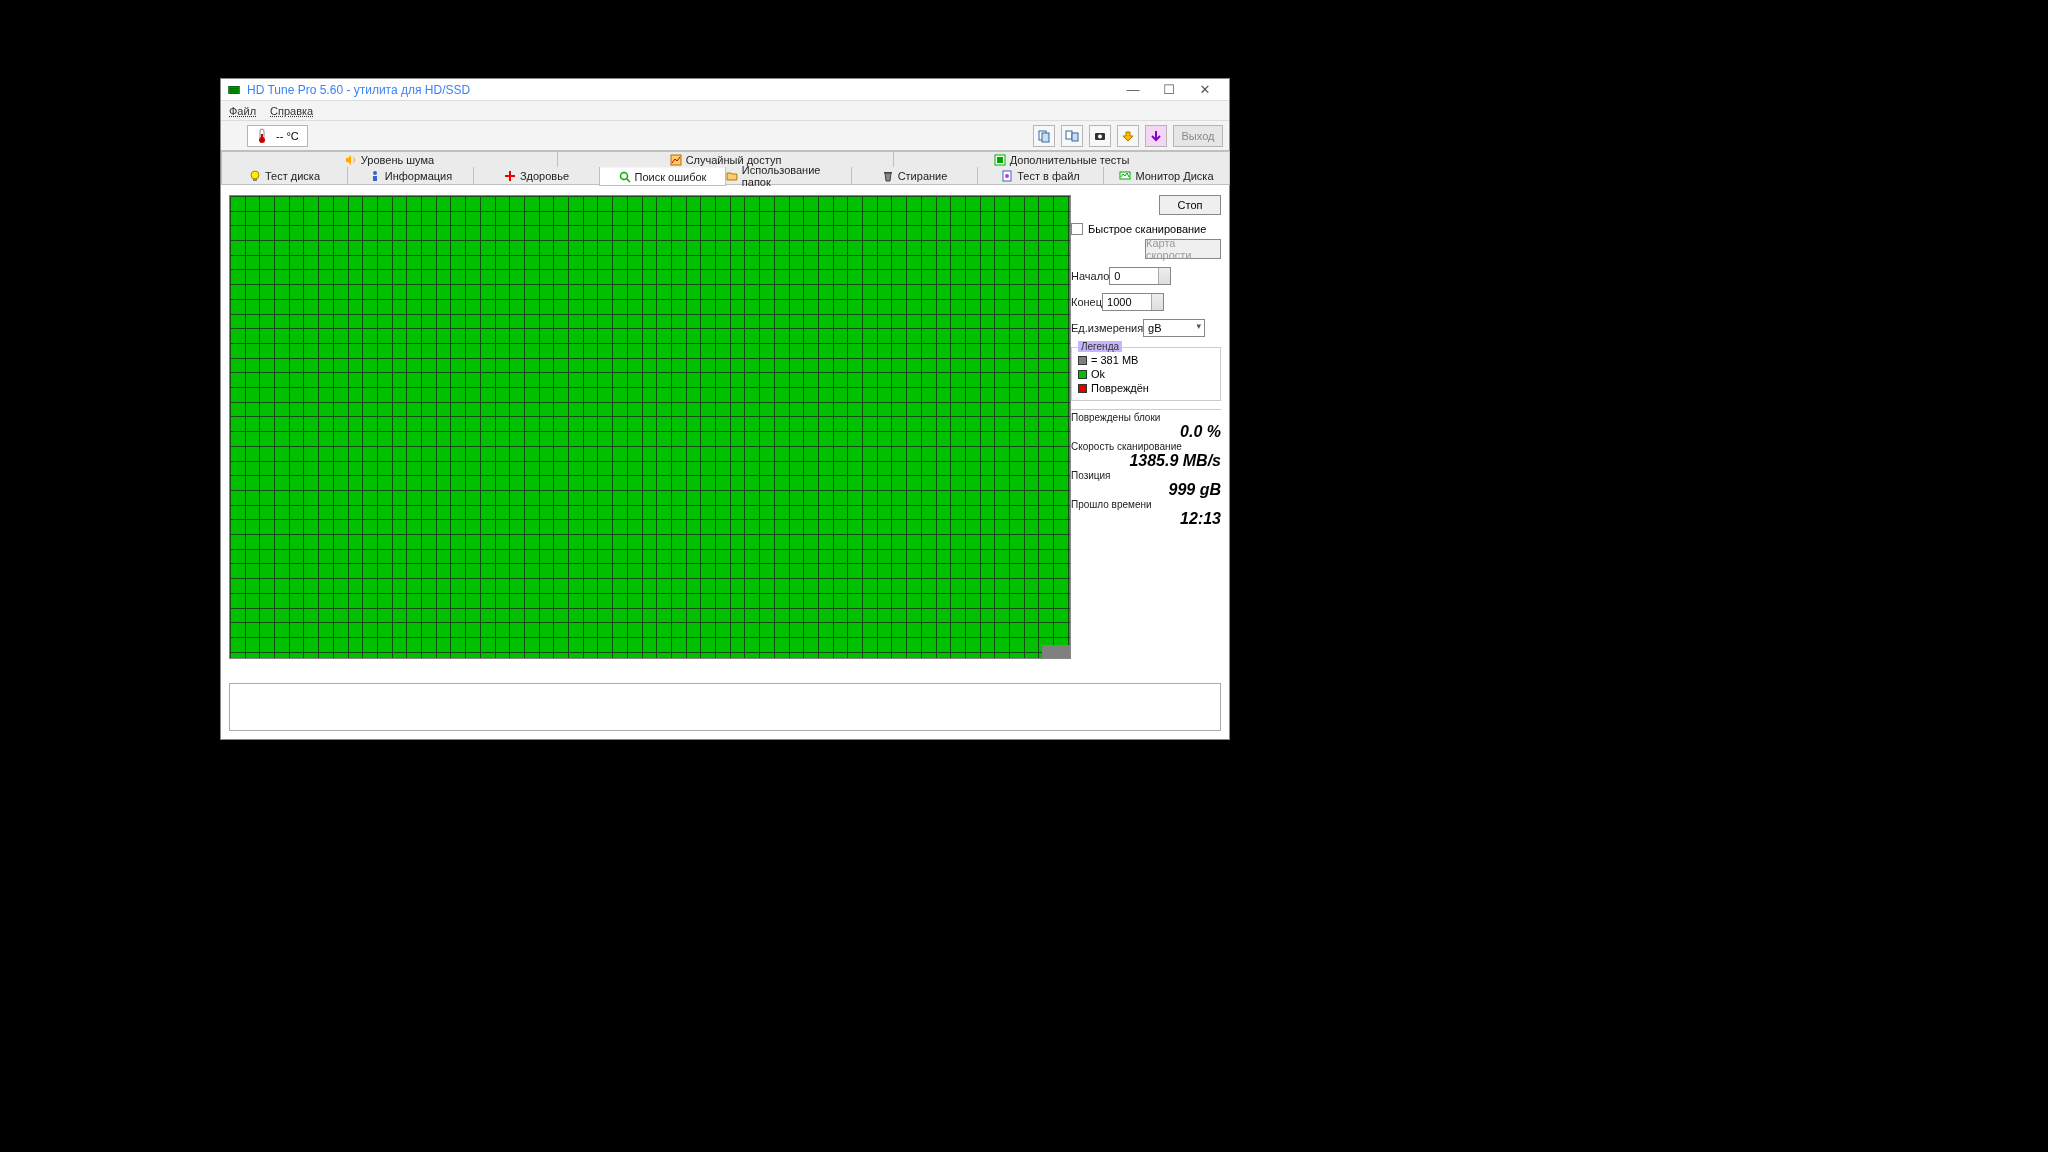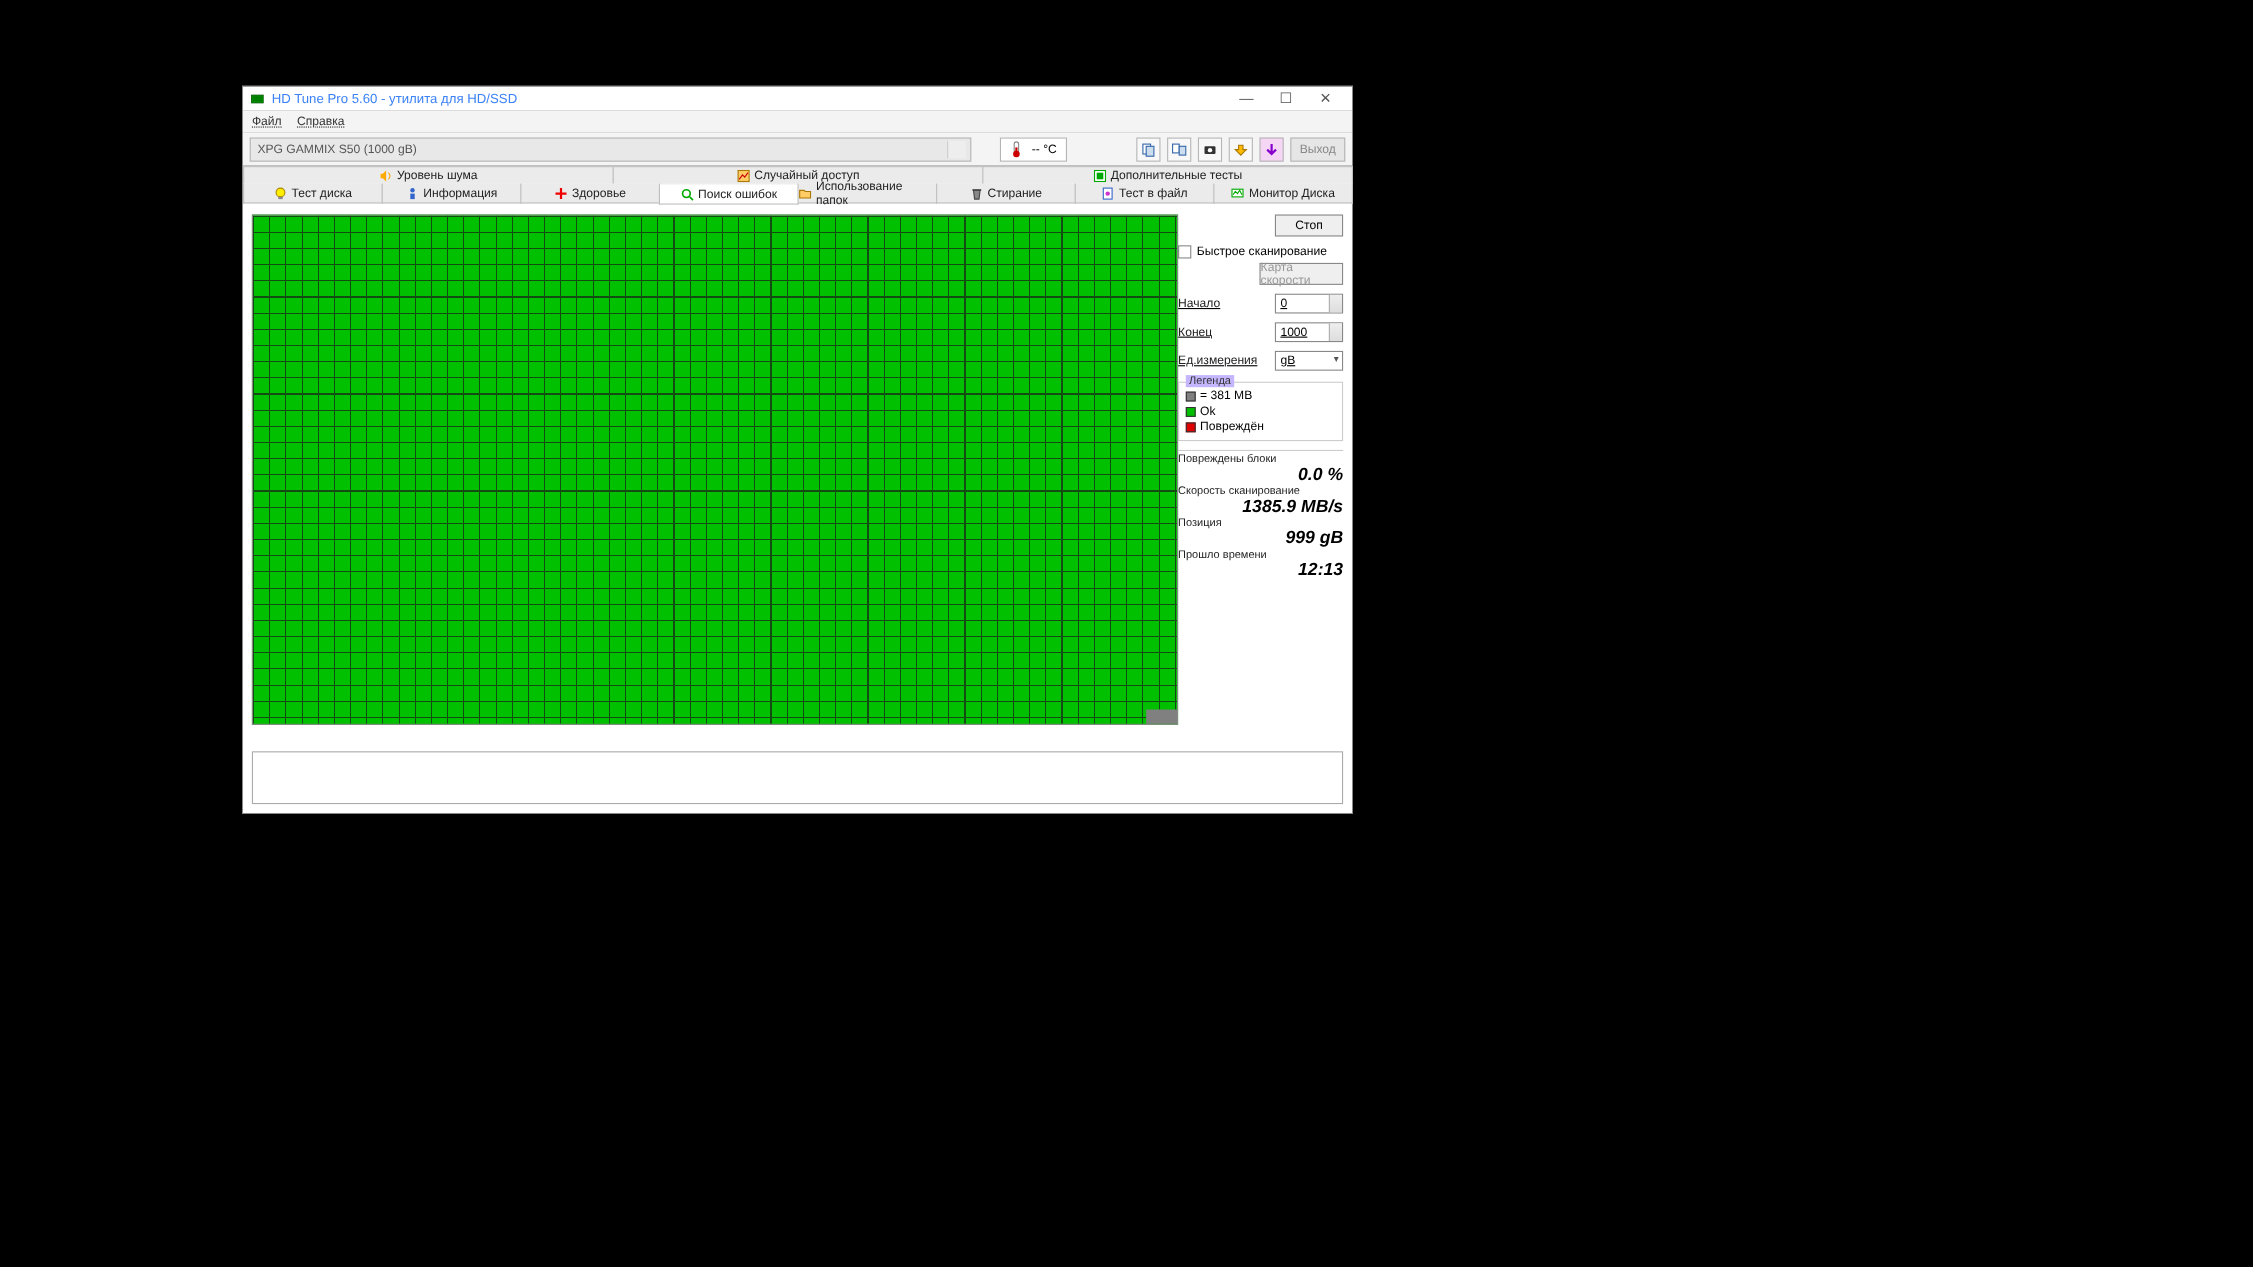--- a/index.html
+++ b/index.html
@@ -75,21 +75,21 @@
   }
   .sidepanel { width: 150px; display: flex; flex-direction: column; gap: 4px; }
   .btn {
     width: 62px; height: 20px; border: 1px solid #888; background: #efefef;
     display: flex; align-items: center; justify-content: center; align-self: flex-end;
   }
   .btn.wide { width: 76px; }
   .btn.disabled { color: #999; }
   .chk { display: flex; align-items: center; gap: 5px; margin-top: 4px; }
   .chk .box { width: 12px; height: 12px; border: 1px solid #888; background: #fff; }
-  .field { display: flex; align-items: center; justify-content: space-between; margin-top: 4px; text-decoration: underline; }
+  .field { display: flex; align-items: center; margin-top: 4px; }
   .field label { color: #222; }
   .numbox {
     width: 62px; height: 18px; border: 1px solid #888; display: flex; align-items: center;
     background: #fff; position: relative;
   }
   .numbox span { padding: 0 4px; }
   .numbox .spin { position: absolute; right: 0; top: 0; width: 12px; height: 100%; border-left: 1px solid #aaa;
     background: linear-gradient(#eee,#ddd); }
   .selbox {
     width: 62px; height: 18px; border: 1px solid #888; background: #fff; position: relative;
@@ -124,23 +124,20 @@
       <div class="winbtn">✕</div>
     </div>
   </div>
 
   <div class="menubar">
     <span>Файл</span>
     <span>Справка</span>
   </div>
 
   <div class="toolbar">
-    <div class="drive-select">
-      <span>XPG GAMMIX S50 (1000 gB)</span>
-    </div>
     <div class="temp-box">
       <svg width="12" height="16" viewBox="0 0 12 16">
         <rect x="4" y="1" width="4" height="10" rx="2" fill="#fff" stroke="#888"></rect>
         <circle cx="6" cy="12" r="3" fill="#c00"></circle>
         <rect x="5" y="6" width="2" height="6" fill="#c00"></rect>
       </svg>
       <span>-- °C</span>
     </div>
     <div class="spacer"></div>
     <div class="tbicon">

